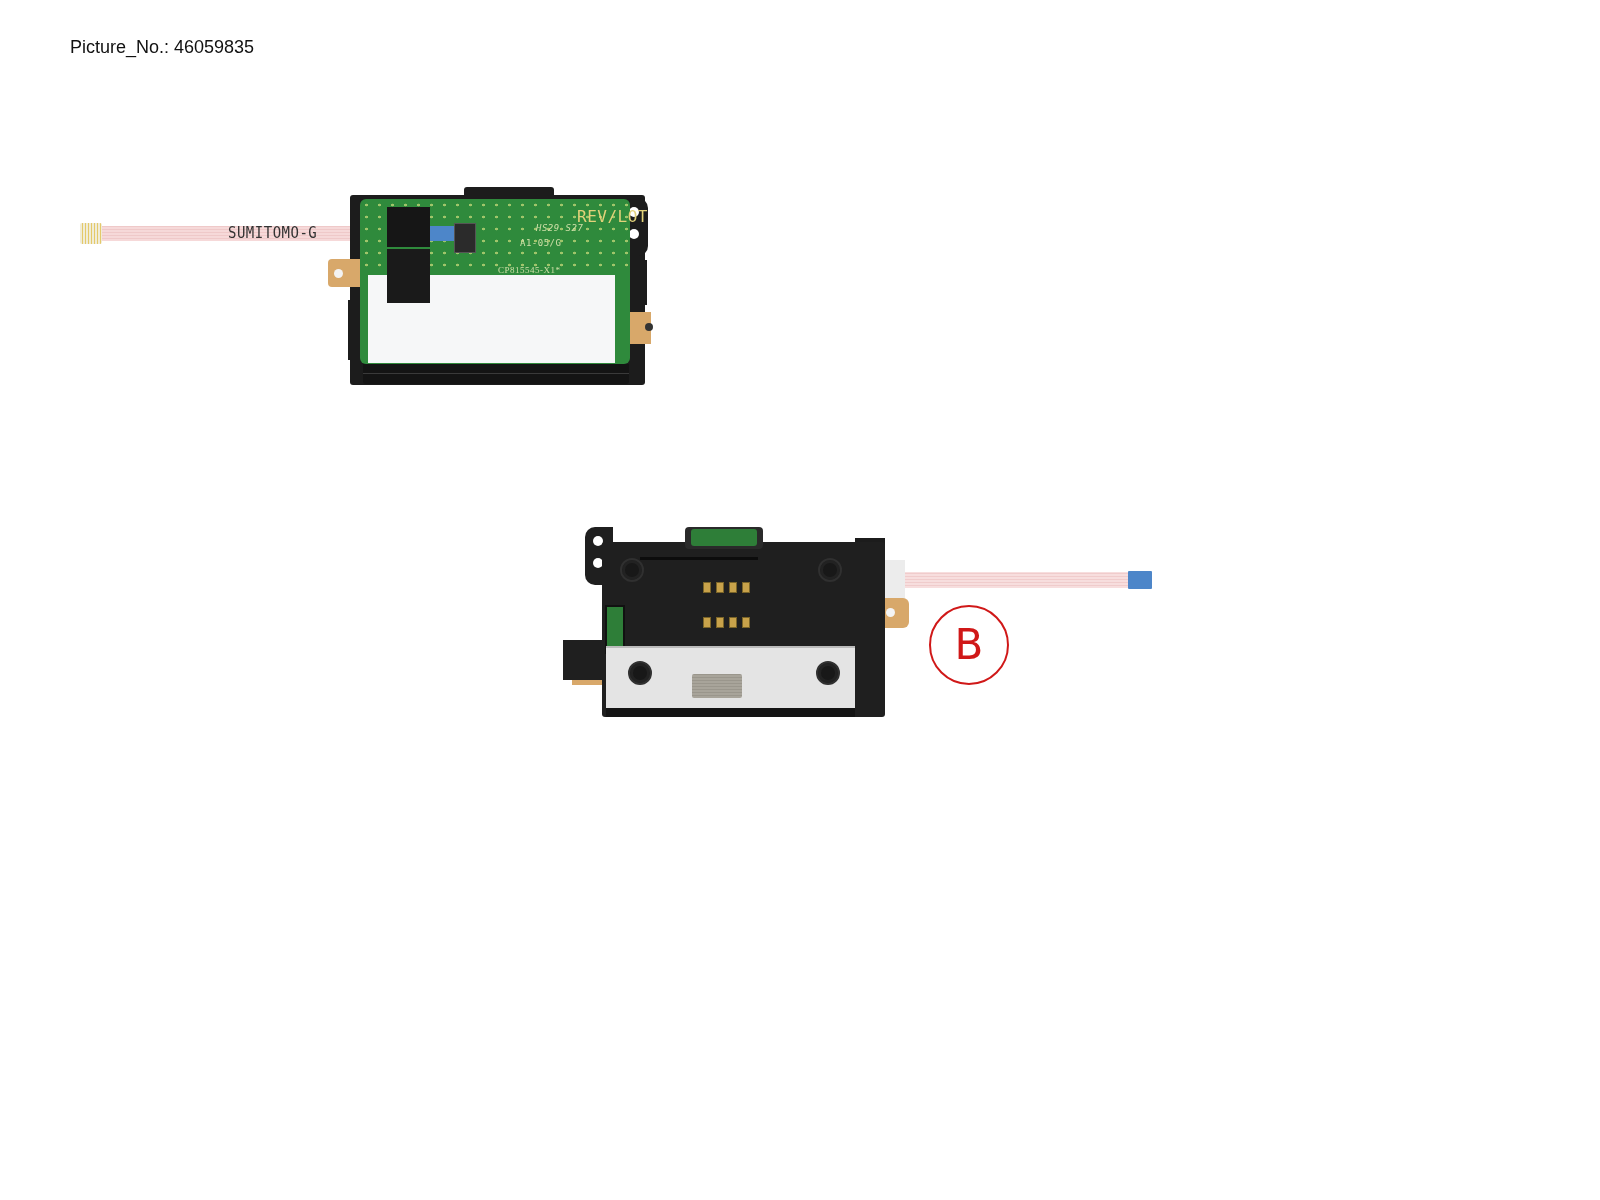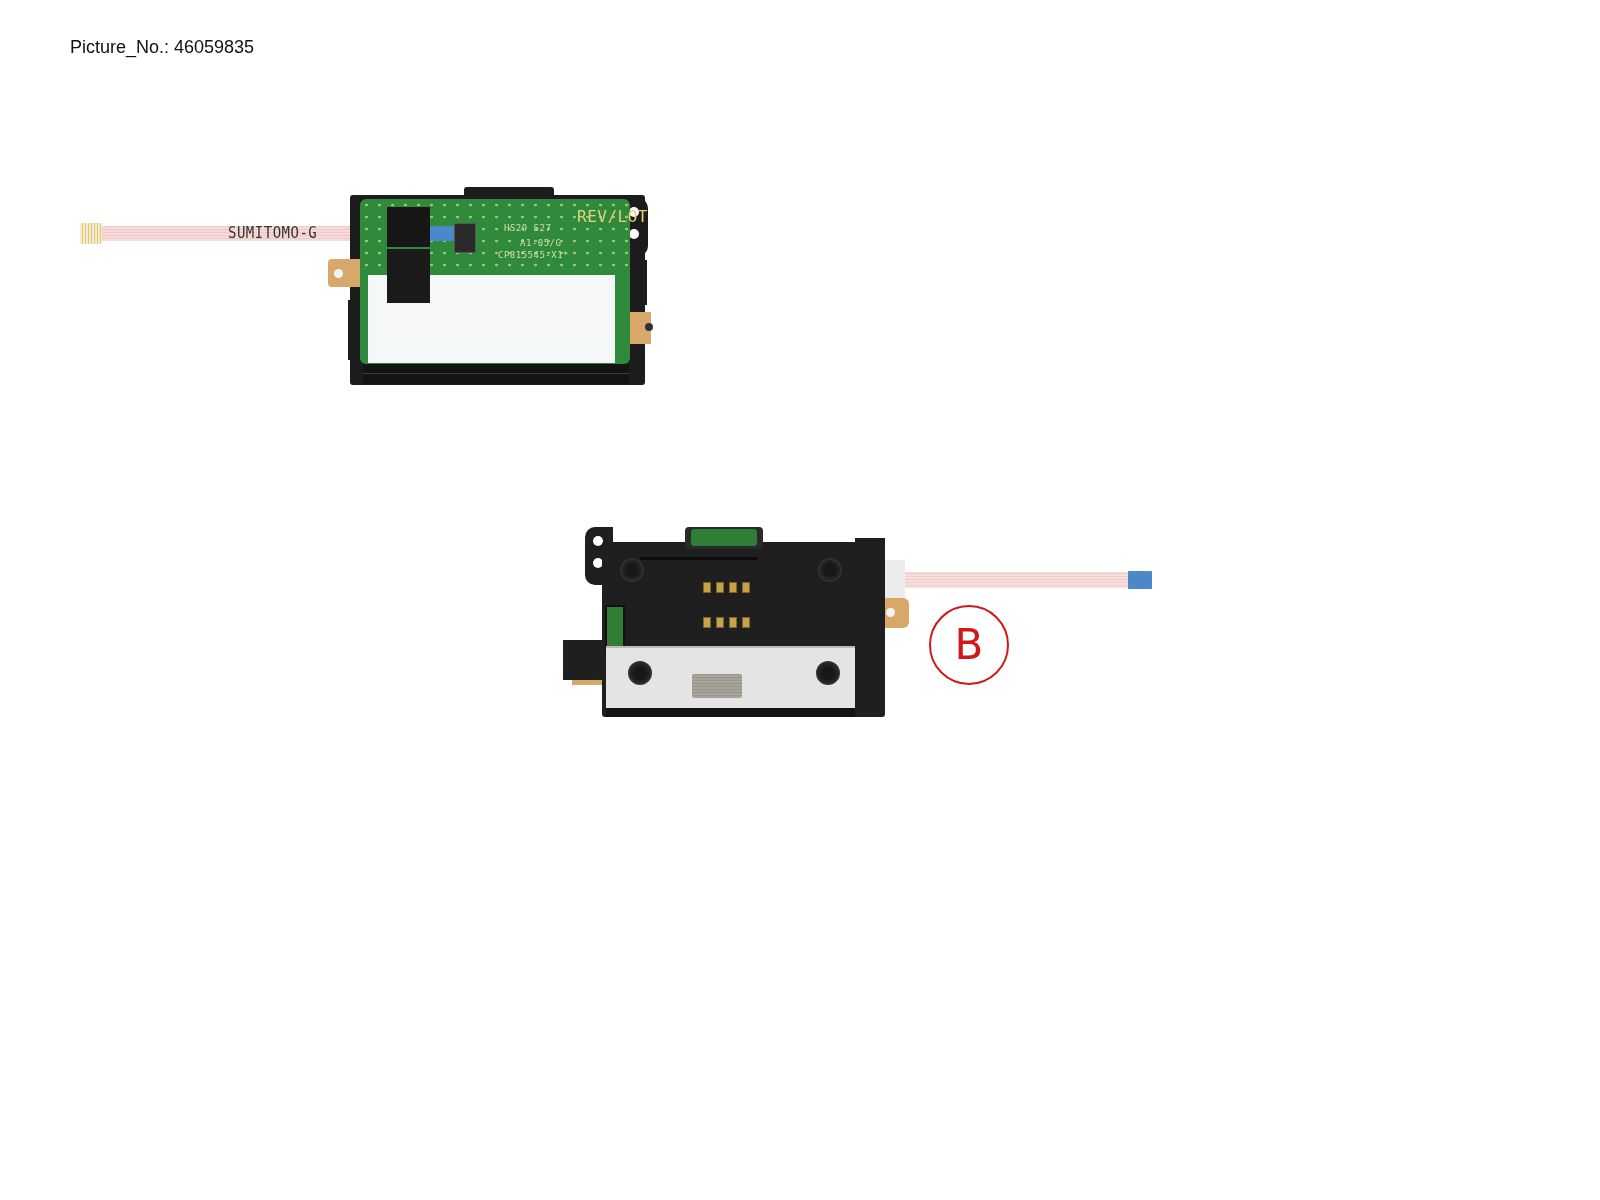--- a/index.html
+++ b/index.html
@@ -98,23 +98,23 @@
   <div class="abs tv-label"></div>
   <div class="abs tv-bottom-bar"></div>
   <div class="abs tv-bottom-line"></div>
 
   <div class="abs tv-cable-blue"></div>
   <div class="abs tv-connector"></div>
   <div class="abs tv-tape-top"></div>
   <div class="abs tv-tape-bottom"></div>
 
   <div class="pcb-text rev" style="left:462px; top:22px;">REV/LOT</div>
-  <div class="pcb-text" style="left:424px; top:38px;">HS29 S27</div>
+  <div class="pcb-text" style="left:456px; top:38px;font-style:italic;">HS29 S27</div>
   <div class="pcb-text" style="left:440px; top:53px;">A1-05/G</div>
-  <div class="pcb-text" style="left:418px; top:65px;">CP815545-X1*</div>
+  <div class="pcb-text" style="left:418px; top:80px;font-family:Liberation Serif, serif;">CP815545-X1*</div>
 </div>
 
 <div class="bottom-view">
   <div class="abs bv-cable"></div>
   <div class="abs bv-cable-blue"></div>
   <div class="abs bv-right-white"></div>
   <div class="abs bv-tab-right"></div>
   <div class="abs bv-tab-right-hole"></div>
   <div class="abs bv-right-clip"></div>
 

